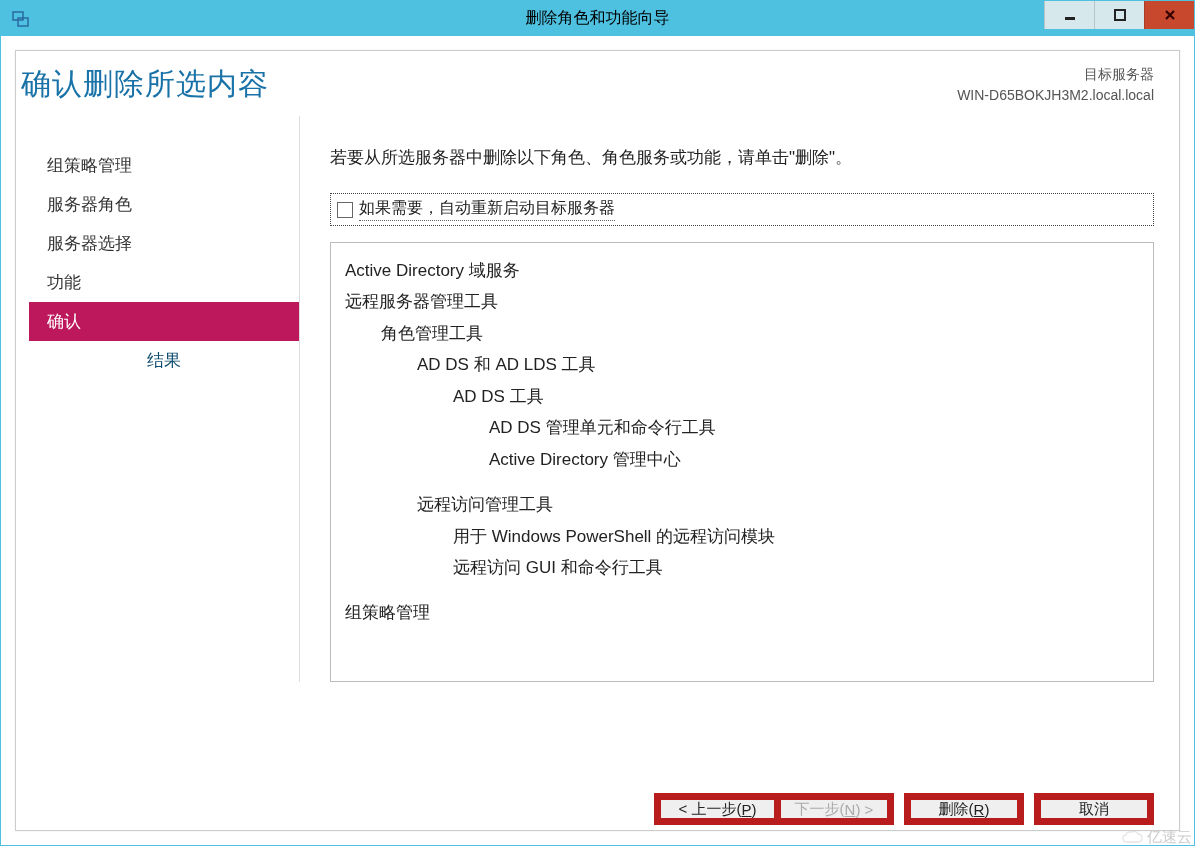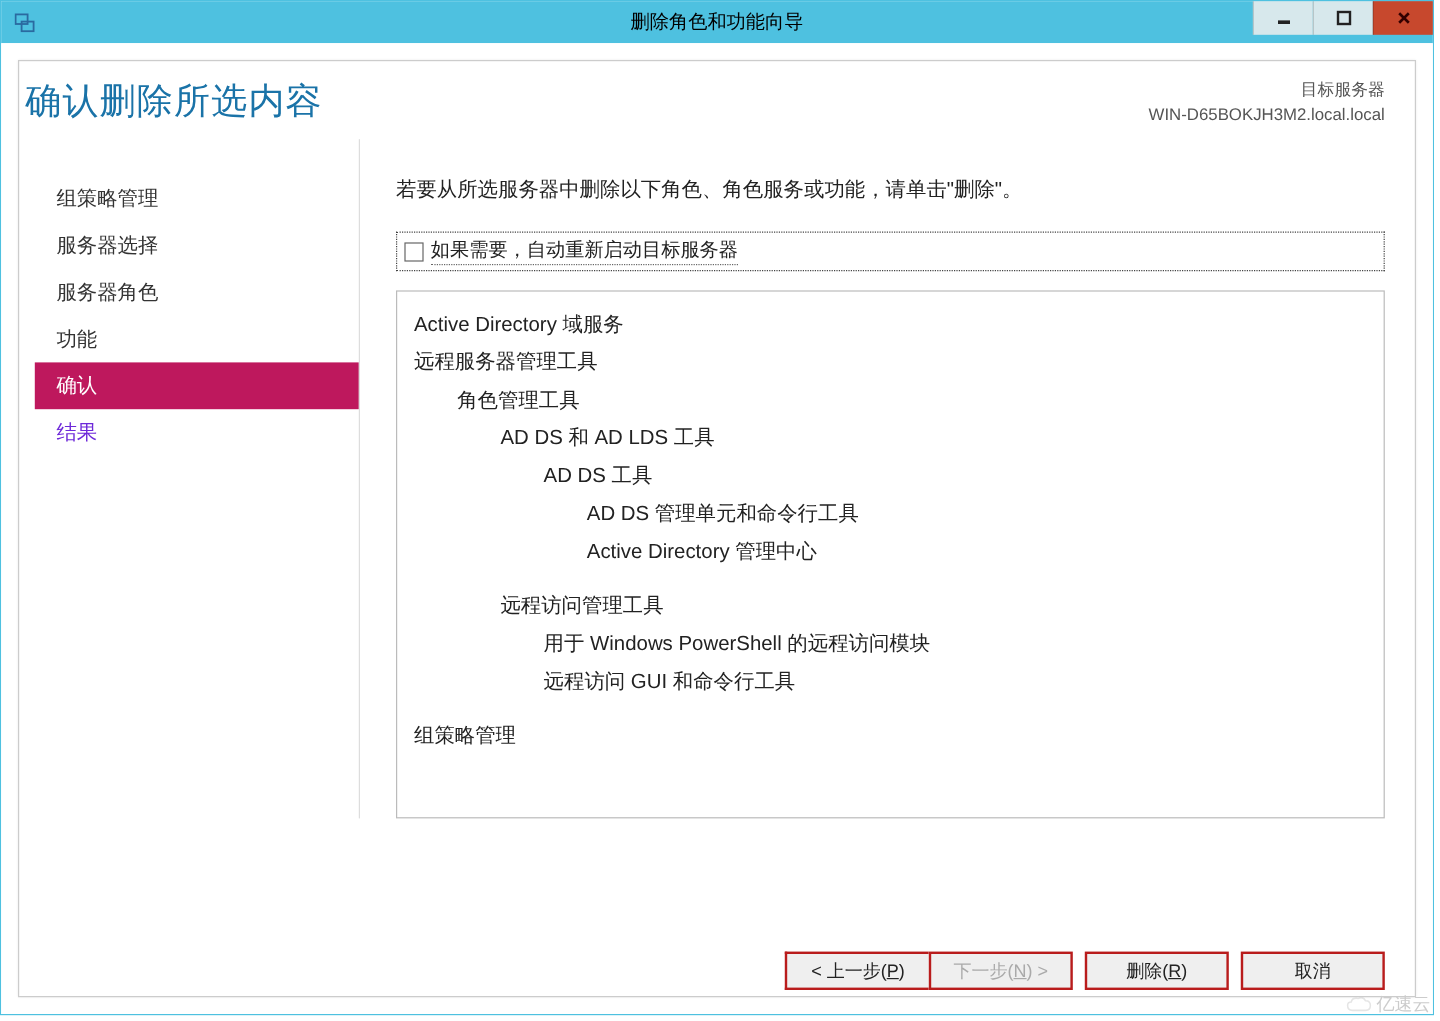--- a/index.html
+++ b/index.html
@@ -104,21 +104,22 @@
       padding: 8px 18px;
       font-size: 17px;
       color: #333;
       cursor: default;
     }
     .nav-item.active {
       background: #be185d;
       color: #fff;
     }
     .nav-item.disabled {
-      color: #6d28d9;
+      color: #0c4a6e;
+      text-align: center;
     }
     
     .detail-col {
       flex: 1;
       padding: 30px 40px 0 30px;
       border-left: 1px solid #ddd;
     }
     .instruction {
       font-size: 17px;
       color: #222;
@@ -168,21 +169,21 @@
       bottom: 20px;
       display: flex;
       gap: 10px;
     }
     .btn-group {
       display: flex;
     }
     .btn {
       min-width: 120px;
       height: 32px;
-      border: 2px solid #b91c1c;
+      border: 7px solid #b91c1c;
       background: #efefef;
       font-size: 15px;
       color: #222;
       display: flex;
       align-items: center;
       justify-content: center;
       cursor: default;
       padding: 0 12px;
       font-family: inherit;
     }
@@ -240,22 +241,22 @@
       <div class="page-title">确认删除所选内容</div>
       <div class="server-info">
         <div>目标服务器</div>
         <div>WIN-D65BOKJH3M2.local.local</div>
       </div>
     </div>
 
     <div class="main-area">
       <div class="nav-col" id="nav-col">
           <div class="nav-item">组策略管理</div>
+          <div class="nav-item">服务器角色</div>
           <div class="nav-item">服务器选择</div>
-          <div class="nav-item">服务器角色</div>
           <div class="nav-item">功能</div>
           <div class="nav-item active">确认</div>
           <div class="nav-item disabled">结果</div>
         </div>
 
       <div class="detail-col">
         <div class="instruction">若要从所选服务器中删除以下角色、角色服务或功能，请单击"删除"。</div>
 
         <div class="checkbox-row">
           <div class="checkbox-box"></div>

